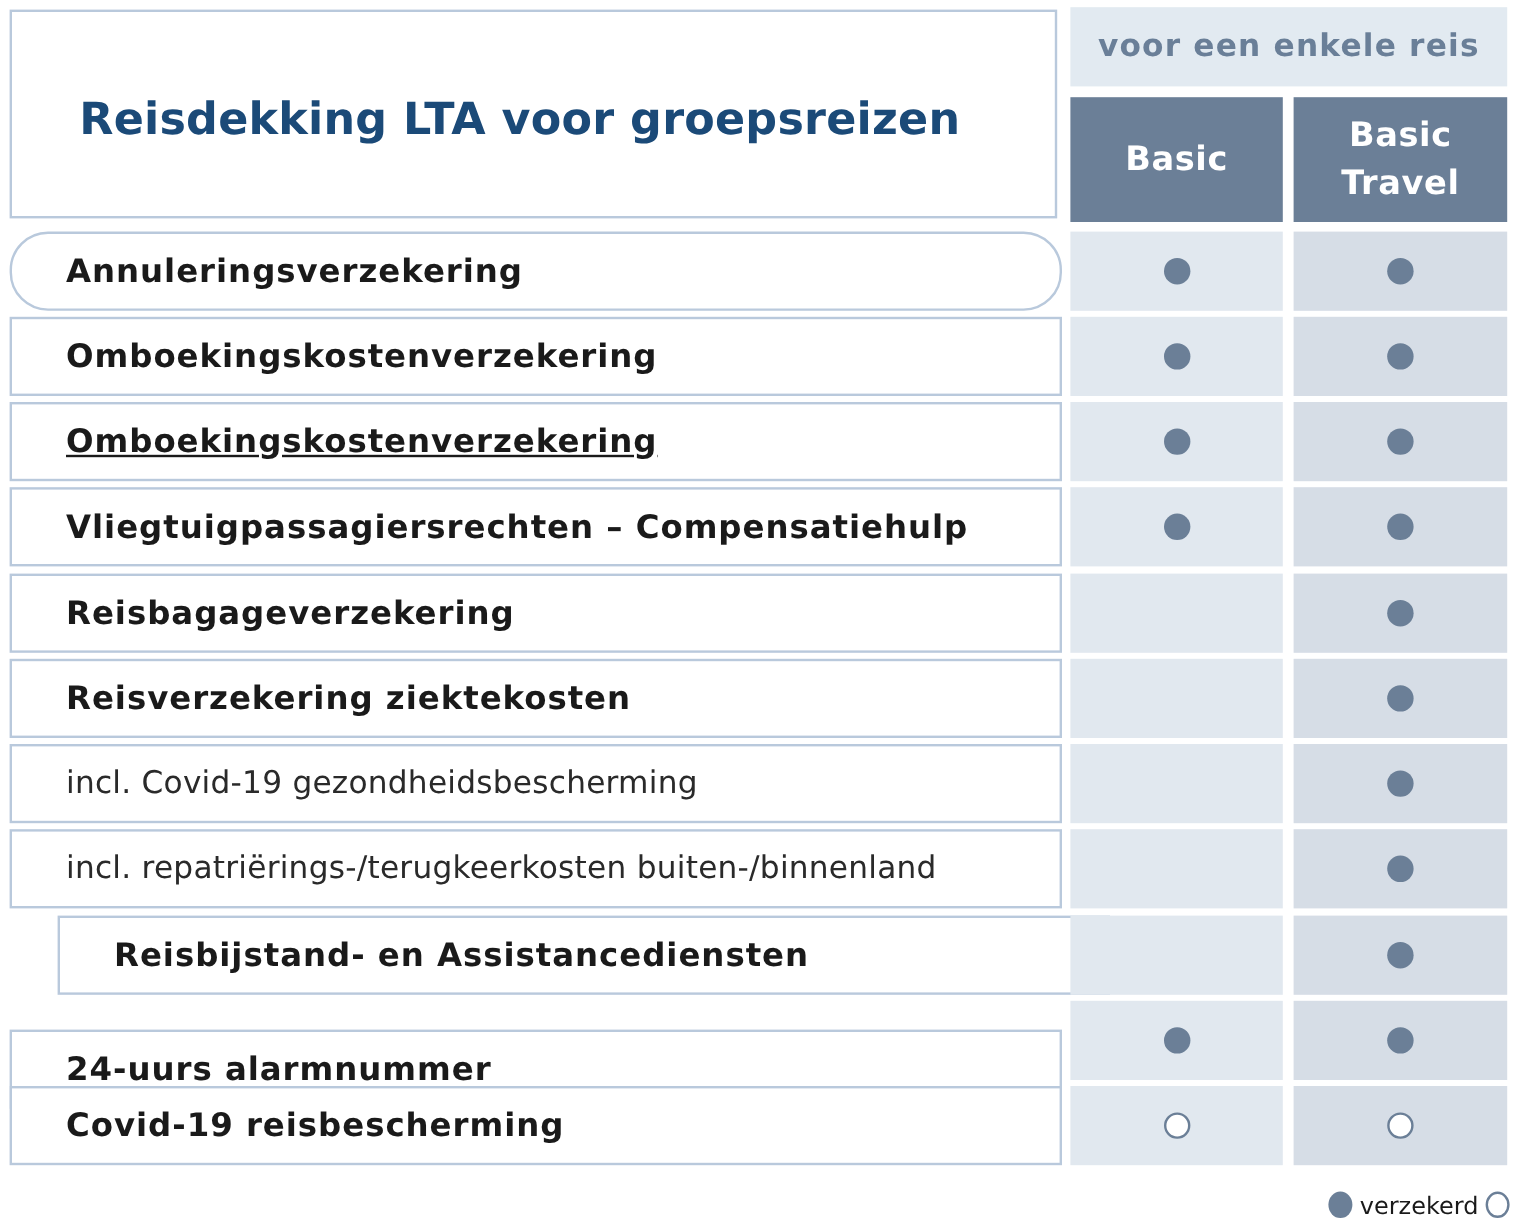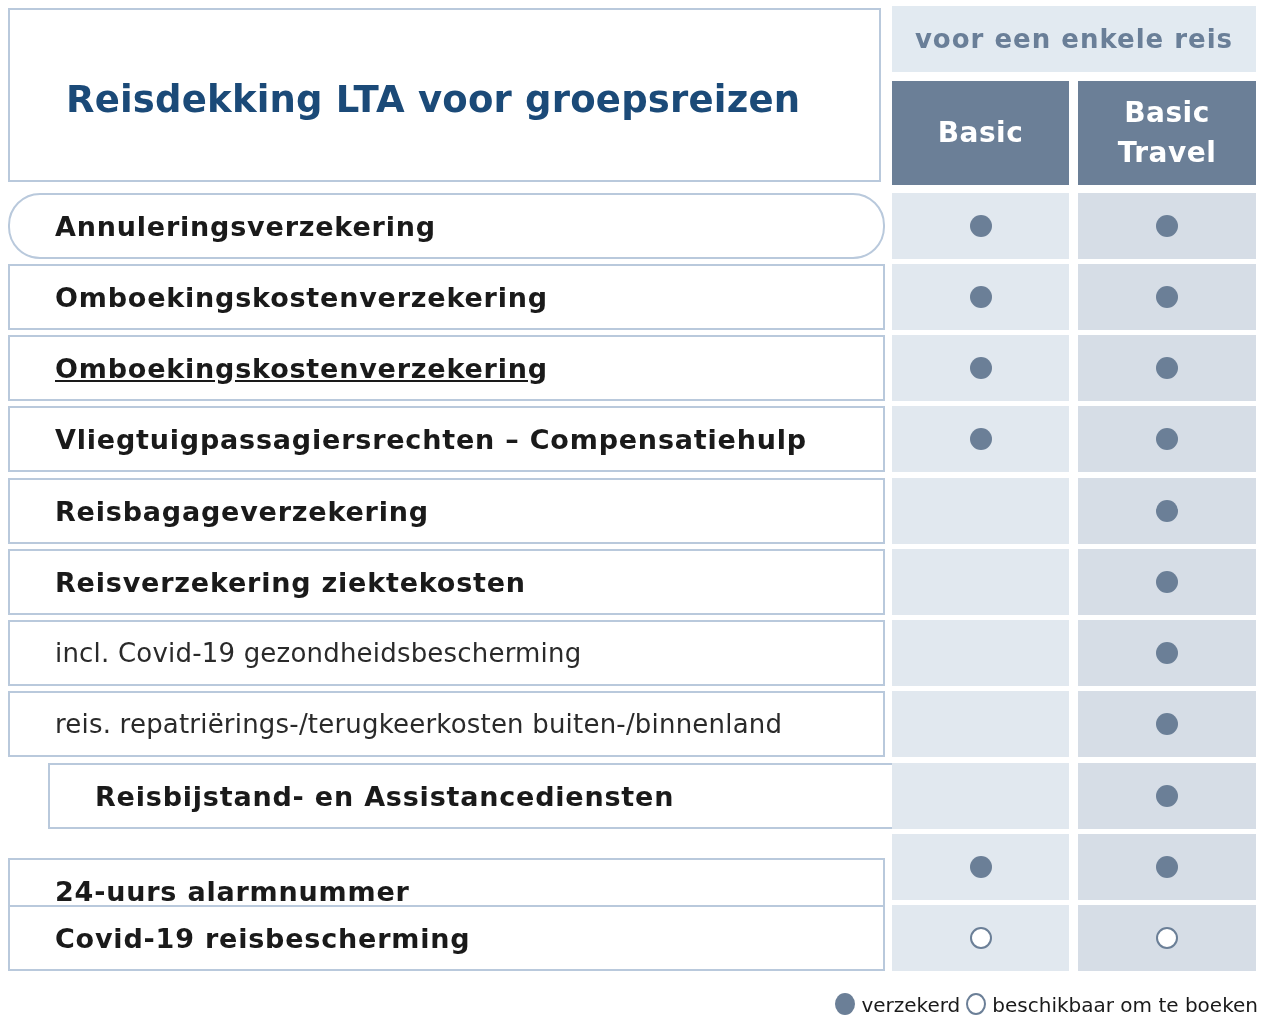--- a/index.html
+++ b/index.html
@@ -81,21 +81,21 @@
     <div class="row-label bold" style="top: 549px;">Reisverzekering ziektekosten</div>
     <div class="cell c0" style="top: 549px;"></div>
     <div class="cell c1" style="top: 549px;">
       <span class="dot full"></span>
     </div>
     <div class="row-label sub" style="top: 620px;">incl. Covid-19 gezondheidsbescherming</div>
     <div class="cell c0" style="top: 620px;"></div>
     <div class="cell c1" style="top: 620px;">
       <span class="dot full"></span>
     </div>
-    <div class="row-label sub" style="top: 691px;">reis. repatriërings-/terugkeerkosten buiten-/binnenland</div>
+    <div class="row-label sub" style="top: 691px;">incl. repatriërings-/terugkeerkosten buiten-/binnenland</div>
     <div class="cell c0" style="top: 691px;"></div>
     <div class="cell c1" style="top: 691px;">
       <span class="dot full"></span>
     </div>
     <div class="row-label bold" style="top: 763px; margin-left: 40px;">Reisbijstand- en Assistancediensten</div>
     <div class="cell c0" style="top: 763px;"></div>
     <div class="cell c1" style="top: 763px;">
       <span class="dot full"></span>
     </div>
     <div class="row-label bold" style="top: 858px;">24-uurs alarmnummer</div>
@@ -111,14 +111,13 @@
     </div>
     <div class="cell c1" style="top: 905px;">
       <span class="dot open"></span>
     </div>
   </div>
 
 <div class="legend">
   <span class="dot full"></span>
   <span>verzekerd</span>
   <span class="dot open"></span>
-  <span>beschikbaar om te boeken</span>
 </div>
 
 </body></html>

